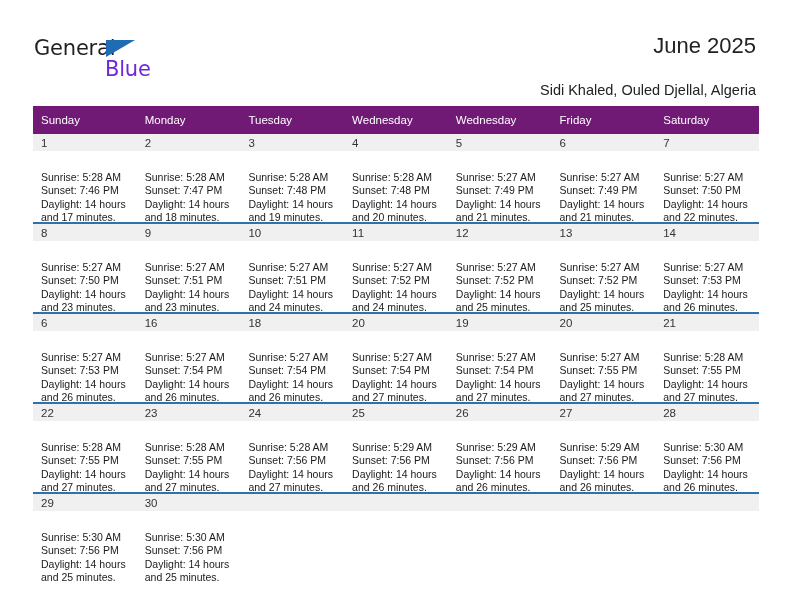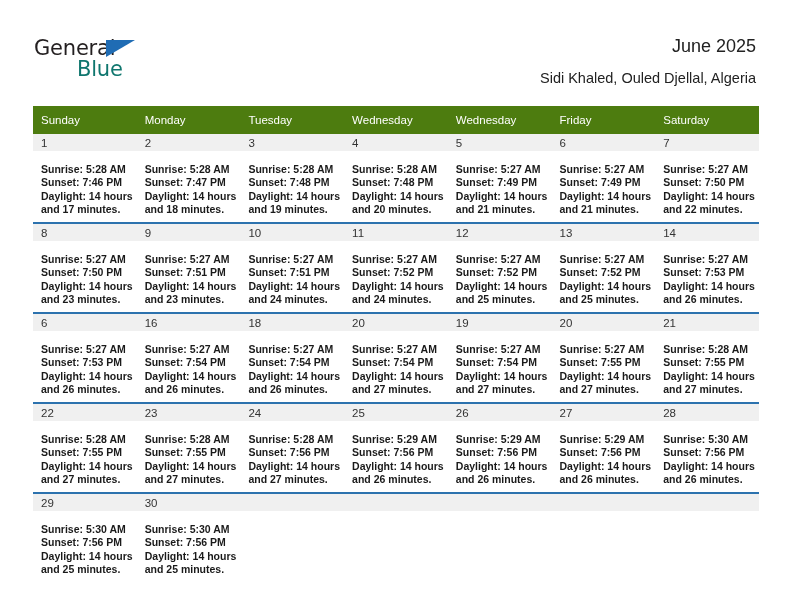--- a/index.html
+++ b/index.html
@@ -51,60 +51,60 @@
     position: absolute;
     left: 72px;
     top: 4px;
     width: 0;
     height: 0;
     border-left: 29px solid #1f6cb4;
     border-bottom: 17px solid transparent;
   }
   .logo-blue {
     position: absolute;
-    left: 43px;
+    left: 71px;
     top: 21px;
     font-size: 21px;
     line-height: 24px;
     letter-spacing: -0.2px;
-    color: #0f766e;
+    color: #6d28d9;
     font-family: "DejaVu Sans", sans-serif;
   }
   .title-block {
     position: absolute;
     right: 36px;
     top: 30px;
     text-align: right;
   }
   .cal-title {
-    font-size: 18px;
+    font-size: 22px;
     line-height: 32px;
     color: #222222;
     font-weight: normal;
     margin: 0;
   }
   .cal-subtitle {
     font-size: 14.5px;
     line-height: 20px;
     color: #222222;
-    margin: 6px 0 0 0;
+    margin: 18px 0 0 0;
     font-weight: normal;
   }
 
   
   .calendar {
     position: absolute;
     left: 33px;
     top: 106px;
     width: 726px;
     border-collapse: collapse;
     table-layout: fixed;
   }
   .calendar th {
-    background: #4d7c0f;
+    background: #701a75;
     color: #ffffff;
     font-size: 11.5px;
     font-weight: normal;
     text-align: left;
     padding: 5px 0 5px 8px;
     height: 18px;
     vertical-align: middle;
     border: none;
   }
   .calendar td {
@@ -127,25 +127,24 @@
   .daynum-band {
     background: #f0f0f0;
     height: 17px;
     padding: 2px 0 1px 8px;
     font-size: 11.5px;
     line-height: 15px;
     color: #333333;
     box-sizing: border-box;
   }
   .cell-body {
-    padding: 12px 6px 0 8px;
+    padding: 20px 6px 0 8px;
     font-size: 10.5px;
     line-height: 13.4px;
     color: #1a1a1a;
-    font-weight: bold;
   }
   .cell-body div {
     white-space: nowrap;
   }
   .empty .daynum-band {
     background: #f0f0f0;
   }
 </style>
 </head>
 <body>

